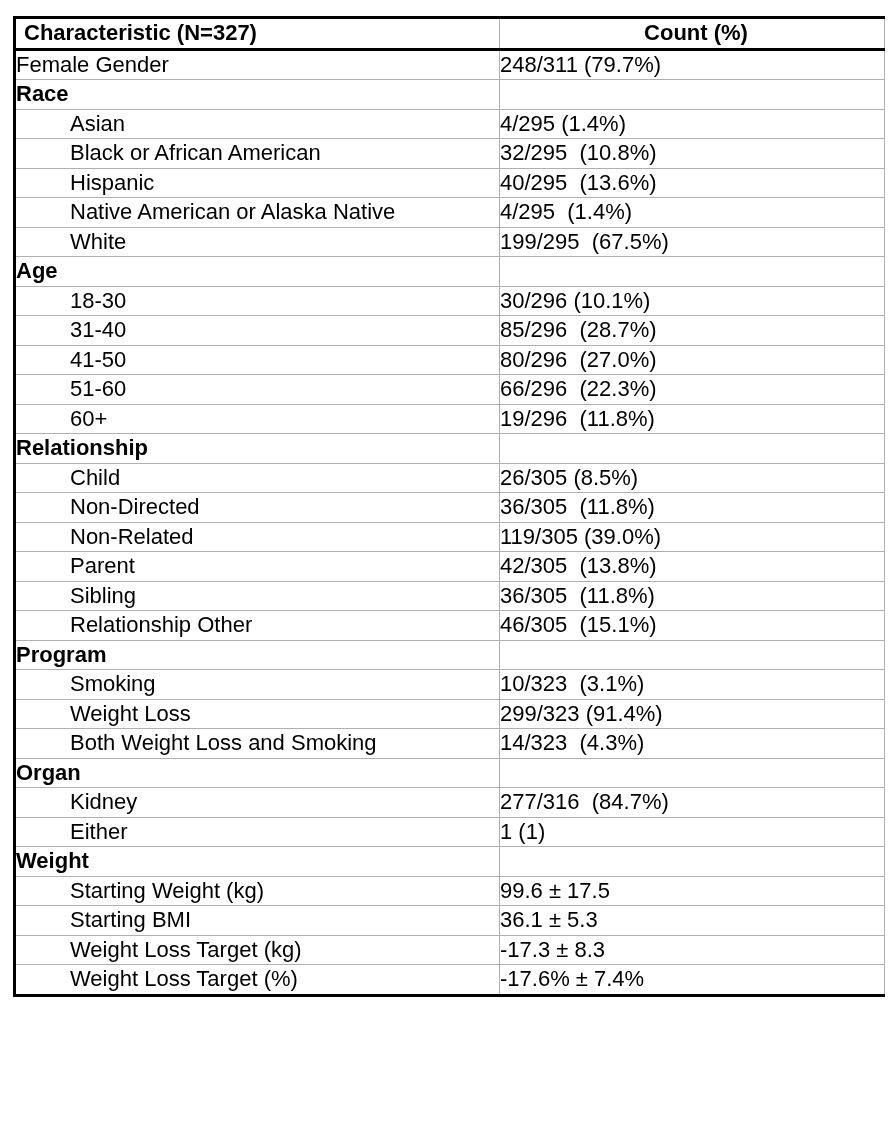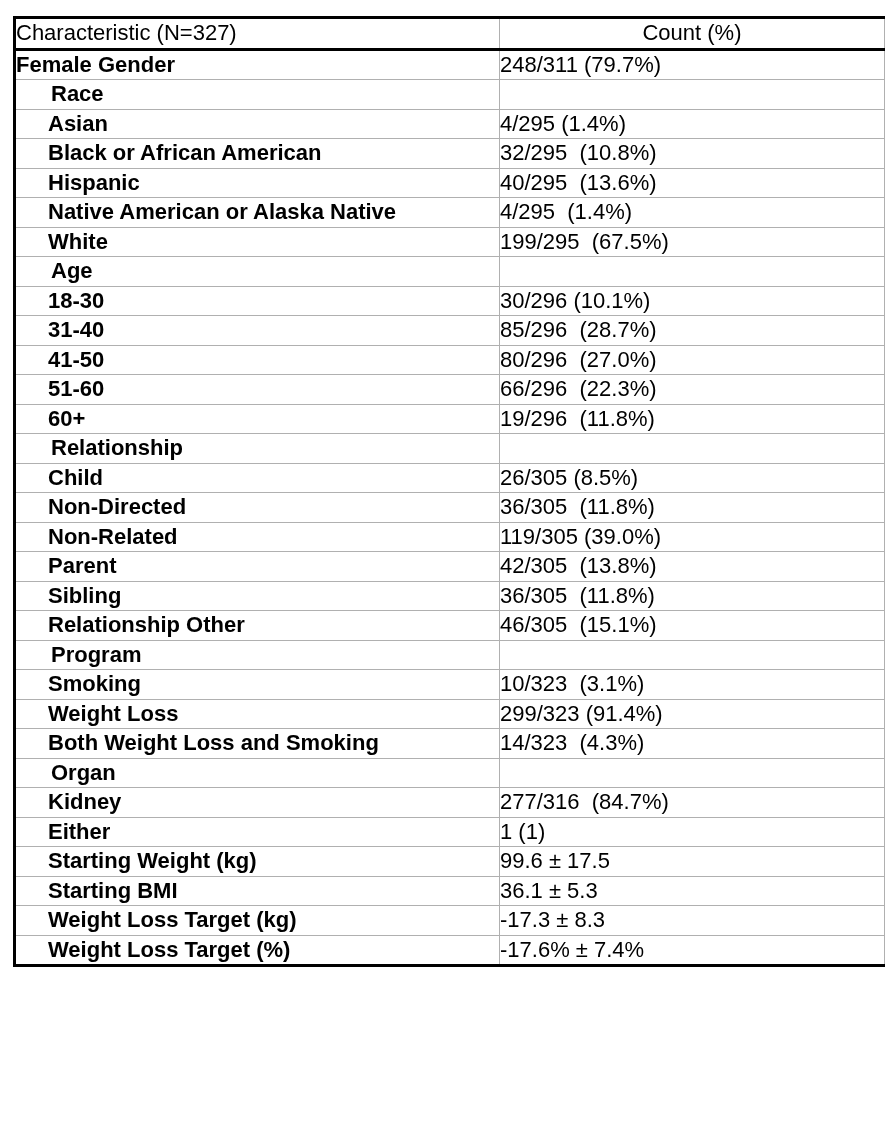--- a/index.html
+++ b/index.html
@@ -31,35 +31,34 @@
     height: 28.5px;
     padding: 0;
     font-size: 22px;
     line-height: 1.2;
     vertical-align: middle;
     overflow: hidden;
   }
   table.char-table thead th {
     border-top: 3px solid #000000;
     border-bottom: 3px solid #000000;
-    font-weight: normal;
+    font-weight: bold;
+    padding-left: 8px;
   }
   col.c1 { width: 485px; }
   col.c2 { width: 385px; }
   .cell-label {
     text-align: left;
     padding-left: 12px;
-    font-weight: bold;
   }
   .cell-label.item {
-    padding-left: 32px;
+    padding-left: 54px;
   }
   .cell-label.section {
     font-weight: bold;
-    padding-left: 35px;
   }
   .cell-count {
     white-space: pre;
   }
   th.cell-count { white-space: normal; }
 </style>
 </head>
 <body>
 
 <div class="table-wrap">
@@ -177,20 +176,24 @@
         </tr>
         <tr>
           <td class="cell-label item">Kidney</td>
           <td class="cell-count">277/316  (84.7%)</td>
         </tr>
         <tr>
           <td class="cell-label item">Either</td>
           <td class="cell-count">1 (1)</td>
         </tr>
         <tr>
+          <td class="cell-label section">Weight</td>
+          <td class="cell-count"></td>
+        </tr>
+        <tr>
           <td class="cell-label item">Starting Weight (kg)</td>
           <td class="cell-count">99.6 ± 17.5</td>
         </tr>
         <tr>
           <td class="cell-label item">Starting BMI</td>
           <td class="cell-count">36.1 ± 5.3</td>
         </tr>
         <tr>
           <td class="cell-label item">Weight Loss Target (kg)</td>
           <td class="cell-count">-17.3 ± 8.3</td>

